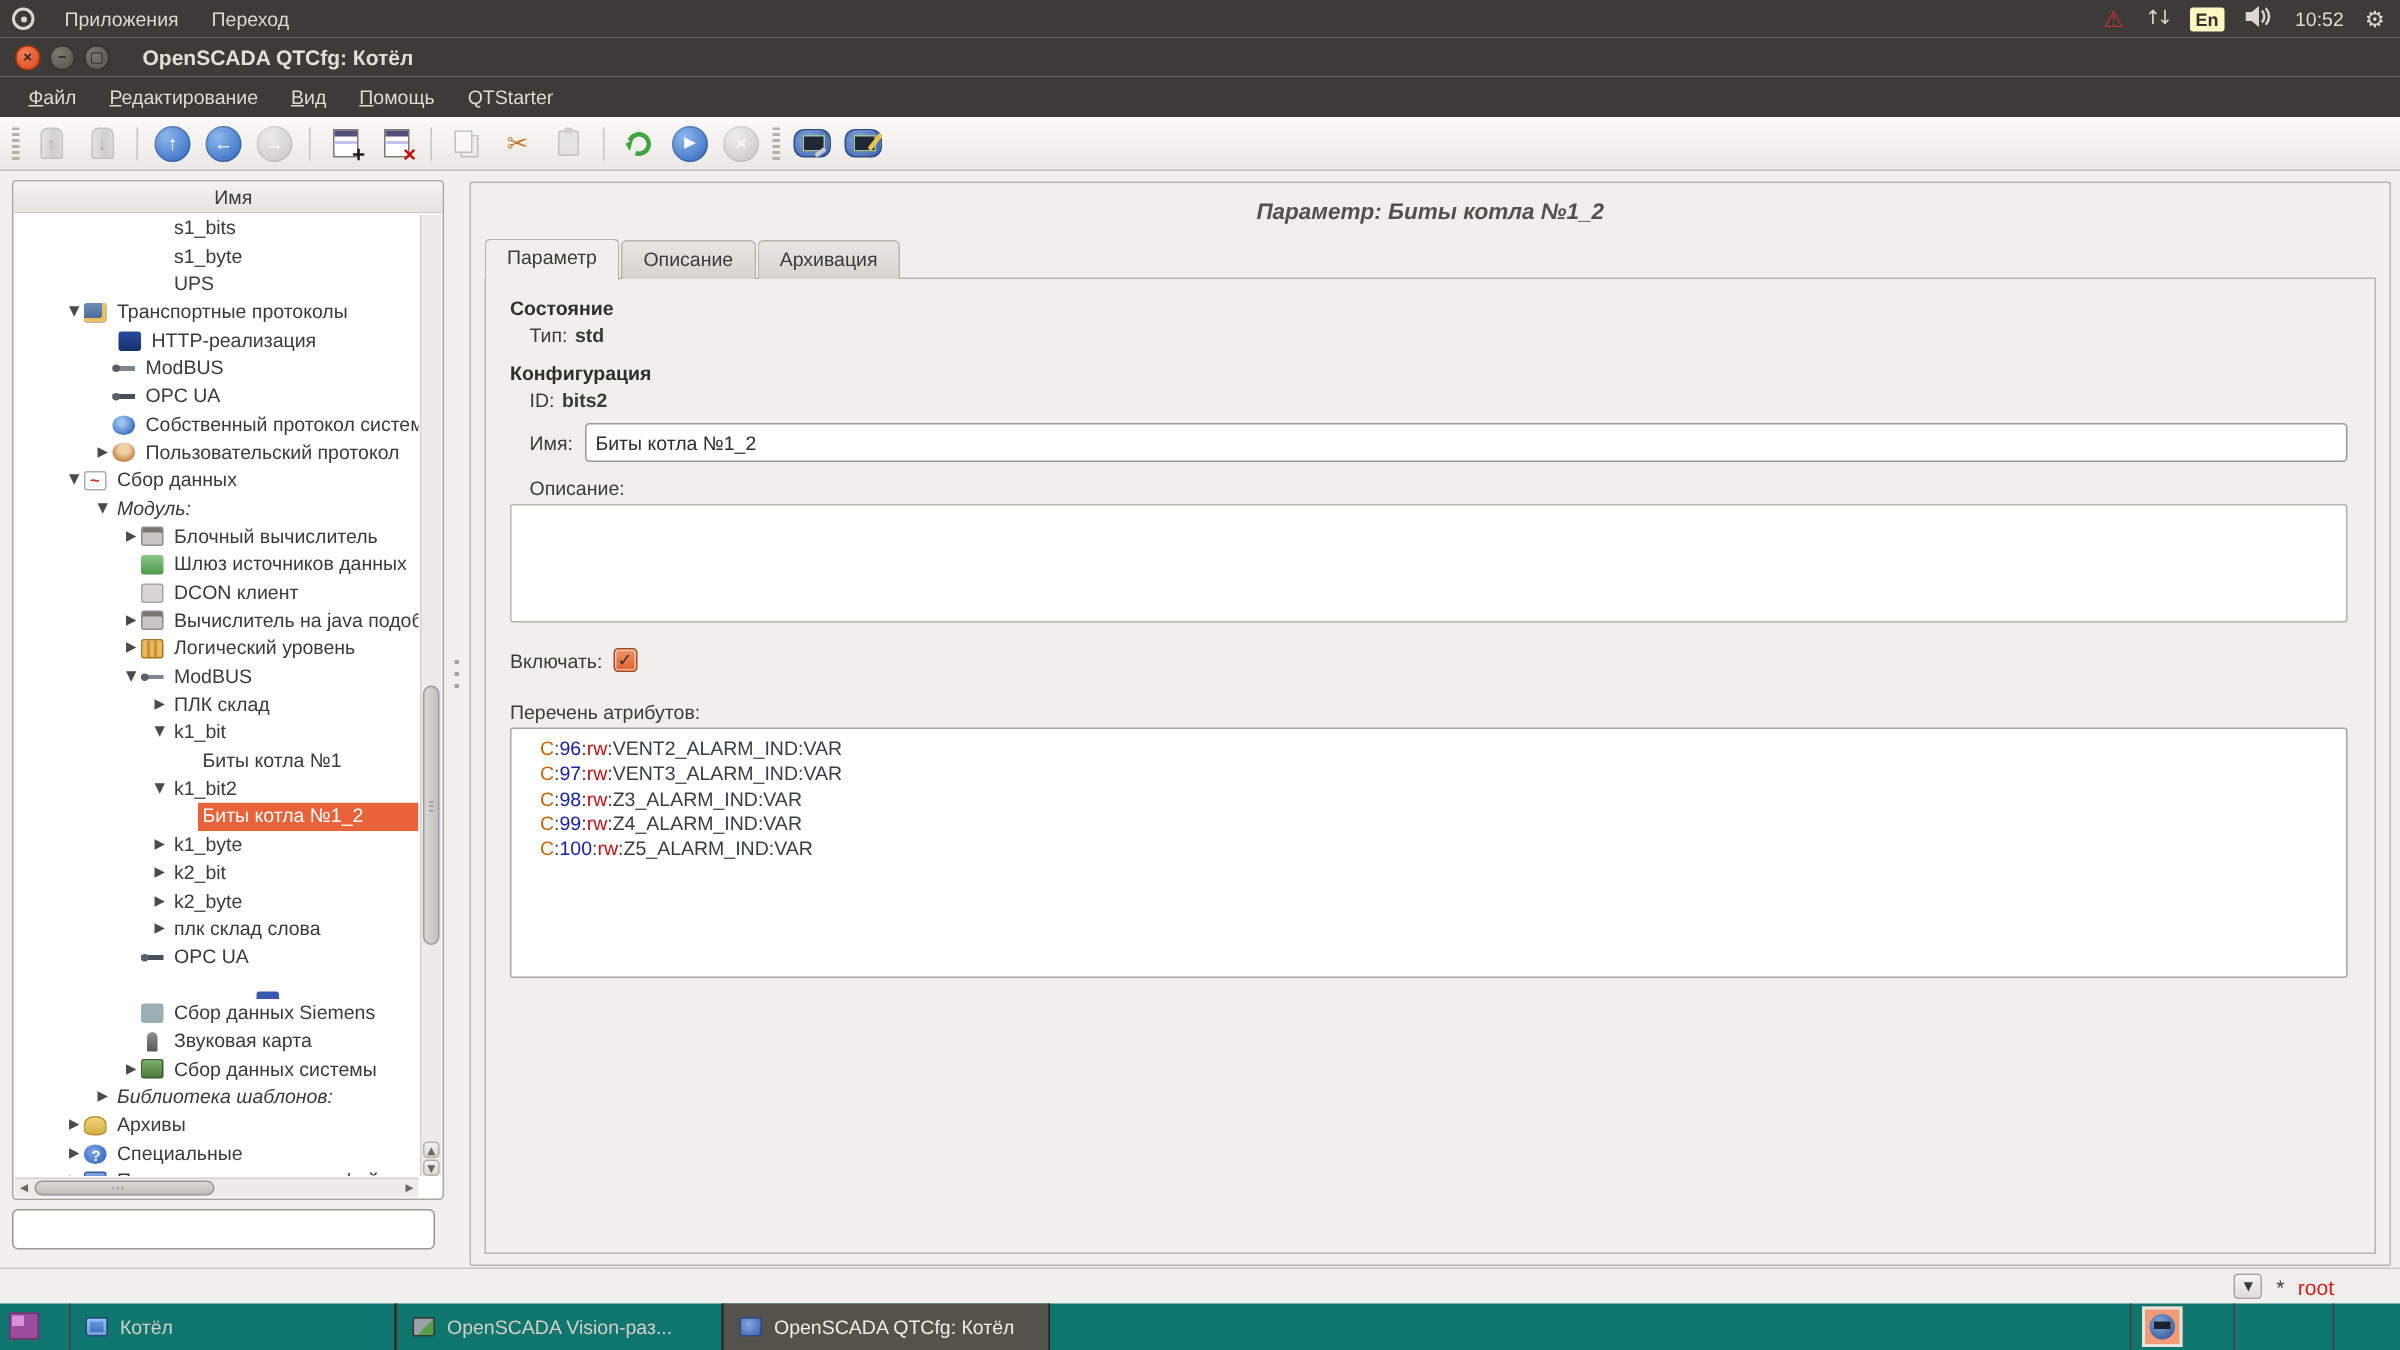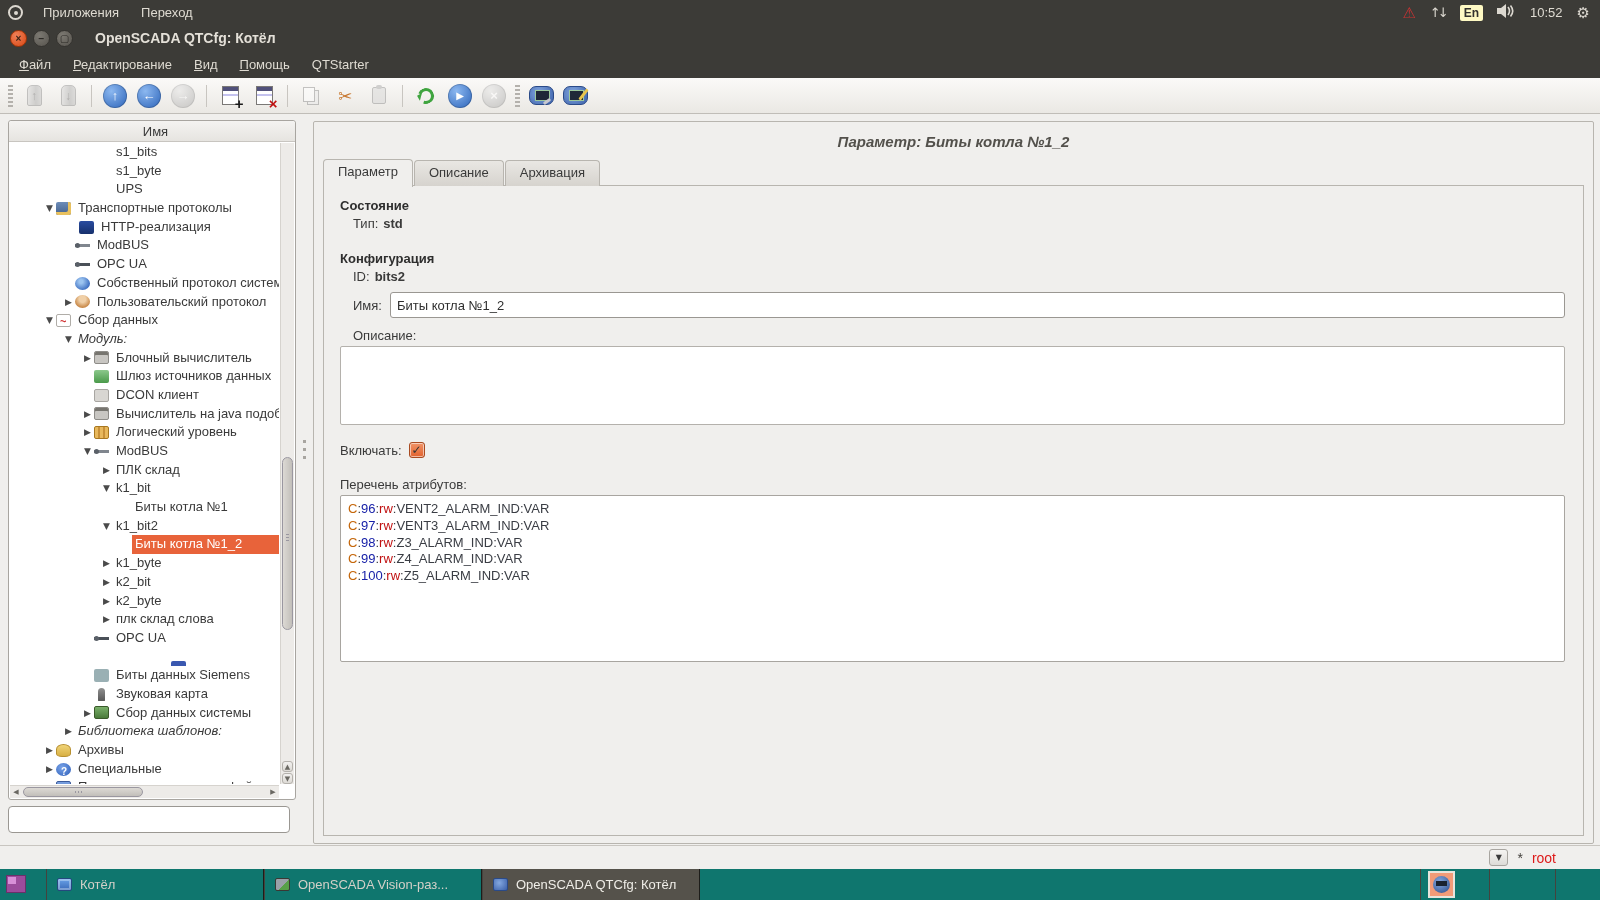--- a/index.html
+++ b/index.html
@@ -146,21 +146,21 @@
   #name-row{margin-top:8px;display:flex;align-items:center;margin-left:13px;}
   #name-input{flex:1;height:26px;margin-left:8px;margin-right:2px;border:1px solid #9A9792;border-radius:3px;
     background:#FFF;font-size:13px;padding:0 6px;color:#2E2E2E;outline:none;font-family:"Liberation Sans",sans-serif;}
   #descr-label{margin-top:10px;margin-left:13px;}
   #descr-area{display:block;width:calc(100% - 2px);height:79px;margin-top:3px;border:1px solid #B4B1AC;
     border-radius:2px;background:#FFF;resize:none;outline:none;}
   #enable-row{margin-top:17px;margin-left:0;}
   #attrs-label{margin-top:19px;}
   #attrs-box{width:calc(100% - 2px);height:167px;margin-top:3px;border:1px solid #A8A5A0;border-radius:2px;
     background:#FFF;padding:5px 7px;overflow:hidden;}
-  .aline{line-height:16.8px;white-space:nowrap;color:#3A3D44;}
+  .aline{line-height:16.8px;white-space:nowrap;color:#3A3D44;margin-left:12px;}
   .a-c{color:#C4660A;} .a-num{color:#1821A8;} .a-rw{color:#C01010;}
 
   
   #statusbar{position:absolute;left:0;top:845px;width:1600px;height:24px;background:#F0EFED;
     border-top:1px solid #C8C5C0;display:flex;align-items:center;justify-content:flex-end;padding-right:44px;gap:9px;}
   #status-drop{width:19px;height:17px;border:1px solid #A8A5A0;border-radius:3px;
     background:linear-gradient(#F5F4F2,#DEDCD8);font-size:8px;color:#3A3A3A;display:flex;align-items:center;justify-content:center;font-family:"DejaVu Sans",sans-serif;}
   #status-mod{color:#44423E;font-size:14px;}
   #status-user{color:#DD1A1A;font-size:14px;}
 
@@ -406,21 +406,21 @@
             <span class="tlabel">OPC UA</span>
           </div>
           <div class="trow" style="padding-left: 71px; flex-direction: column;">
             <span class="tarrow"></span>
             <span class="ti ti-snmp"></span>
             <span class="tlabel">SNMP клиент</span>
           </div>
           <div class="trow" style="padding-left: 71px;">
             <span class="tarrow"></span>
             <span class="ti ti-siemens"></span>
-            <span class="tlabel">Биты данных Siemens</span>
+            <span class="tlabel">Сбор данных Siemens</span>
           </div>
           <div class="trow" style="padding-left: 71px;">
             <span class="tarrow"></span>
             <span class="ti ti-sound"></span>
             <span class="tlabel">Звуковая карта</span>
           </div>
           <div class="trow" style="padding-left: 71px;">
             <span class="tarrow">▶</span>
             <span class="ti ti-system"></span>
             <span class="tlabel">Сбор данных системы</span>
@@ -466,21 +466,21 @@
           <div class="tab active">Параметр</div>
           <div class="tab">Описание</div>
           <div class="tab">Архивация</div>
         </div>
       <div id="tabpane">
         <div class="sect">Состояние</div>
         <div class="frow">
           <span>Тип:</span>
           <span class="b">std</span>
         </div>
-        <div class="sect" style="margin-top:20px;">Конфигурация</div>
+        <div class="sect" style="margin-top:10px;">Конфигурация</div>
         <div class="frow">
           <span>ID:</span>
           <span class="b">bits2</span>
         </div>
         <div id="name-row">
           <span>Имя:</span>
           <input id="name-input" value="Биты котла №1_2" style="">
         </div>
         <div id="descr-label">Описание:</div>
         <textarea id="descr-area" style=""></textarea>

